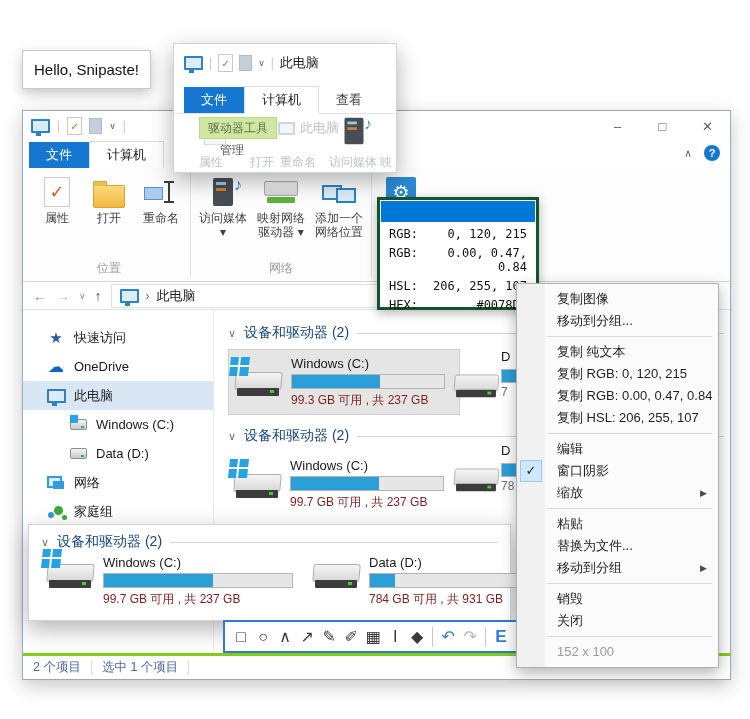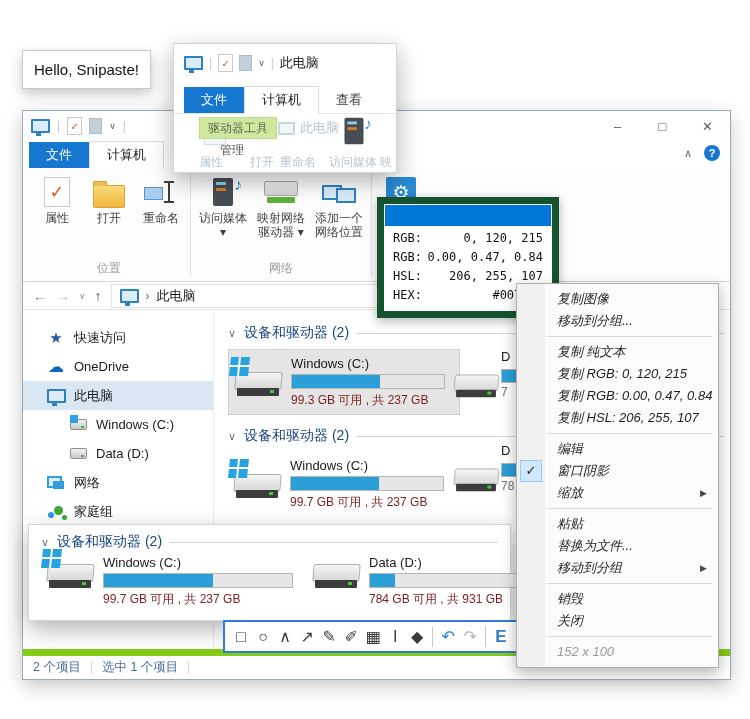--- a/index.html
+++ b/index.html
@@ -107,21 +107,21 @@
   .tile-name{font-size:13px;color:#1a1a1a;}
   .pbar{width:152px;height:13px;background:#e6e6e6;border:1px solid #b5b5b5;}
   .pbar-fill{height:100%;background:#2b9fd8;}
   .tile-usage{font-size:12px;color:#7f1d1d;}
   .partial-d{position:absolute;width:92px;height:52px;}
   .pd-name{position:absolute;left:50px;top:0;font-size:13px;}
   .pd-bar{position:absolute;left:50px;top:20px;width:17px;height:12px;background:#2b9fd8;border:1px solid #b5b5b5;border-right:none;}
   .pd-frag{position:absolute;left:50px;top:36px;font-size:12px;color:#6f6f6f;}
   .pd-drive{position:absolute;left:0;top:16px;transform:scale(.95);}
 
-  .statusbar{position:absolute;left:0;right:0;bottom:0;height:23px;border-top:7px solid #84cc16;display:flex;align-items:center;gap:10px;padding-left:10px;font-size:12.5px;color:#4a6b9b;background:#fff;}
+  .statusbar{position:absolute;left:0;right:0;bottom:0;height:23px;border-top:3px solid #84cc16;display:flex;align-items:center;gap:10px;padding-left:10px;font-size:12.5px;color:#4a6b9b;background:#fff;}
   .sb-sep{width:1px;height:13px;background:#dcdcdc;}
 
   
   #hello-card{left:22px;top:50px;width:127px;height:37px;background:#fff;border:1px solid #c9c9c9;
     box-shadow:0 5px 12px rgba(0,0,0,.22);display:flex;align-items:center;justify-content:center;font-size:15px;color:#111;}
 
   
   #top-snippet{left:173px;top:43px;width:222px;height:128px;background:#fff;border:1px solid #d4d4d4;
     box-shadow:0 8px 22px rgba(0,0,0,.30);}
   .ts-titlerow{position:absolute;left:10px;top:10px;display:flex;align-items:center;gap:6px;font-size:13px;}
@@ -133,22 +133,22 @@
   .ts-ghostcheck{position:absolute;left:30px;top:7px;width:20px;height:23px;border:1px solid #d5dde4;background:#f4f8fb;color:#ecc5ab;font-size:14px;display:flex;align-items:center;justify-content:center;}
   .ts-ghostcheck::after{content:"✓";}
   .ts-ghosttab{position:absolute;left:104px;top:6px;display:flex;gap:5px;align-items:center;font-size:13px;}
   .ts-ghostmon{width:13px;height:9px;border:2px solid #ccd6e0;background:#f2f6fa;}
   .ts-tower{position:absolute;left:170px;top:4px;}
   .ts-manage{position:absolute;left:46px;top:29px;font-size:12px;color:#555;}
   .ts-labels{position:absolute;left:0;top:41px;right:0;font-size:12px;}
   .ts-labels span{position:absolute;white-space:nowrap;}
 
   
-  #color-tooltip{left:377px;top:197px;width:156px;height:107px;background:#fff;border:7px solid #14532d;
-    box-shadow:0 3px 10px rgba(0,0,0,.30);padding-left:12px;}
+  #color-tooltip{left:377px;top:197px;width:156px;height:107px;background:#fff;border:3px solid #14532d;
+    box-shadow:0 3px 10px rgba(0,0,0,.30);}
   .ct-swatch{position:absolute;left:1px;top:1px;right:1px;height:21px;}
   .ct-rows{position:absolute;left:0;top:24px;right:0;font-family:"DejaVu Sans Mono",monospace;font-size:12px;color:#111;}
   .ct-row{display:flex;padding:2.5px 9px;}
   .ct-label{flex:none;}
   .ct-value{flex:1;text-align:right;}
 
   
   #bottom-snippet{left:28px;top:524px;width:481px;height:95px;background:#fff;border:1px solid #d4d4d4;
     box-shadow:0 8px 22px rgba(0,0,0,.30);}
   .bs-header{position:absolute;left:12px;top:8px;right:6px;display:flex;align-items:center;gap:8px;font-size:14px;color:#19477f;}
@@ -160,21 +160,21 @@
   #snip-toolbar{left:223px;top:620px;width:296px;height:33px;background:#fff;border:2px solid #2e7bd1;
     display:flex;align-items:center;gap:4px;padding:0 7px;box-sizing:border-box;}
   .tool{width:22px;height:24px;display:flex;align-items:center;justify-content:center;font-size:16px;color:#3a3a3a;}
   .tb-sep{width:1px;height:20px;background:#c8c8c8;margin:0 2px;}
   .tool.undo{color:#2e7bd1;}
   .tool.redo{color:#b5b5b5;}
   .tool.partial{color:#2e7bd1;font-weight:bold;font-size:17px;}
 
   
   #context-menu{left:516px;top:283px;width:203px;background:#fbfbfb;border:1px solid #b0b0b0;
-    box-shadow:0 5px 14px rgba(0,0,0,.30);padding:4px 0;box-sizing:border-box;font-style:italic;}
+    box-shadow:0 5px 14px rgba(0,0,0,.30);padding:4px 0;box-sizing:border-box;}
   #context-menu::before{content:"";position:absolute;left:0;top:0;bottom:0;width:28px;background:#f1f1f1;}
   .mi{position:relative;height:22px;line-height:22px;font-size:13px;color:#1f1f1f;padding-left:40px;white-space:nowrap;}
   .mi.highlighted{background:#b8dcf5;}
   .mi.disabled{color:#9a9a9a;}
   .mi-sep{height:1px;background:#d9d9d9;margin:4px 6px 4px 30px;}
   .mi-check{position:absolute;left:3px;top:0px;width:22px;height:22px;background:#cde8ff;border:1px solid #9cc9ec;
     box-sizing:border-box;display:flex;align-items:center;justify-content:center;font-size:13px;color:#222;}
   .mi-sub{position:absolute;right:11px;top:0;font-size:9px;color:#4a4a4a;}
 </style>
 </head>

